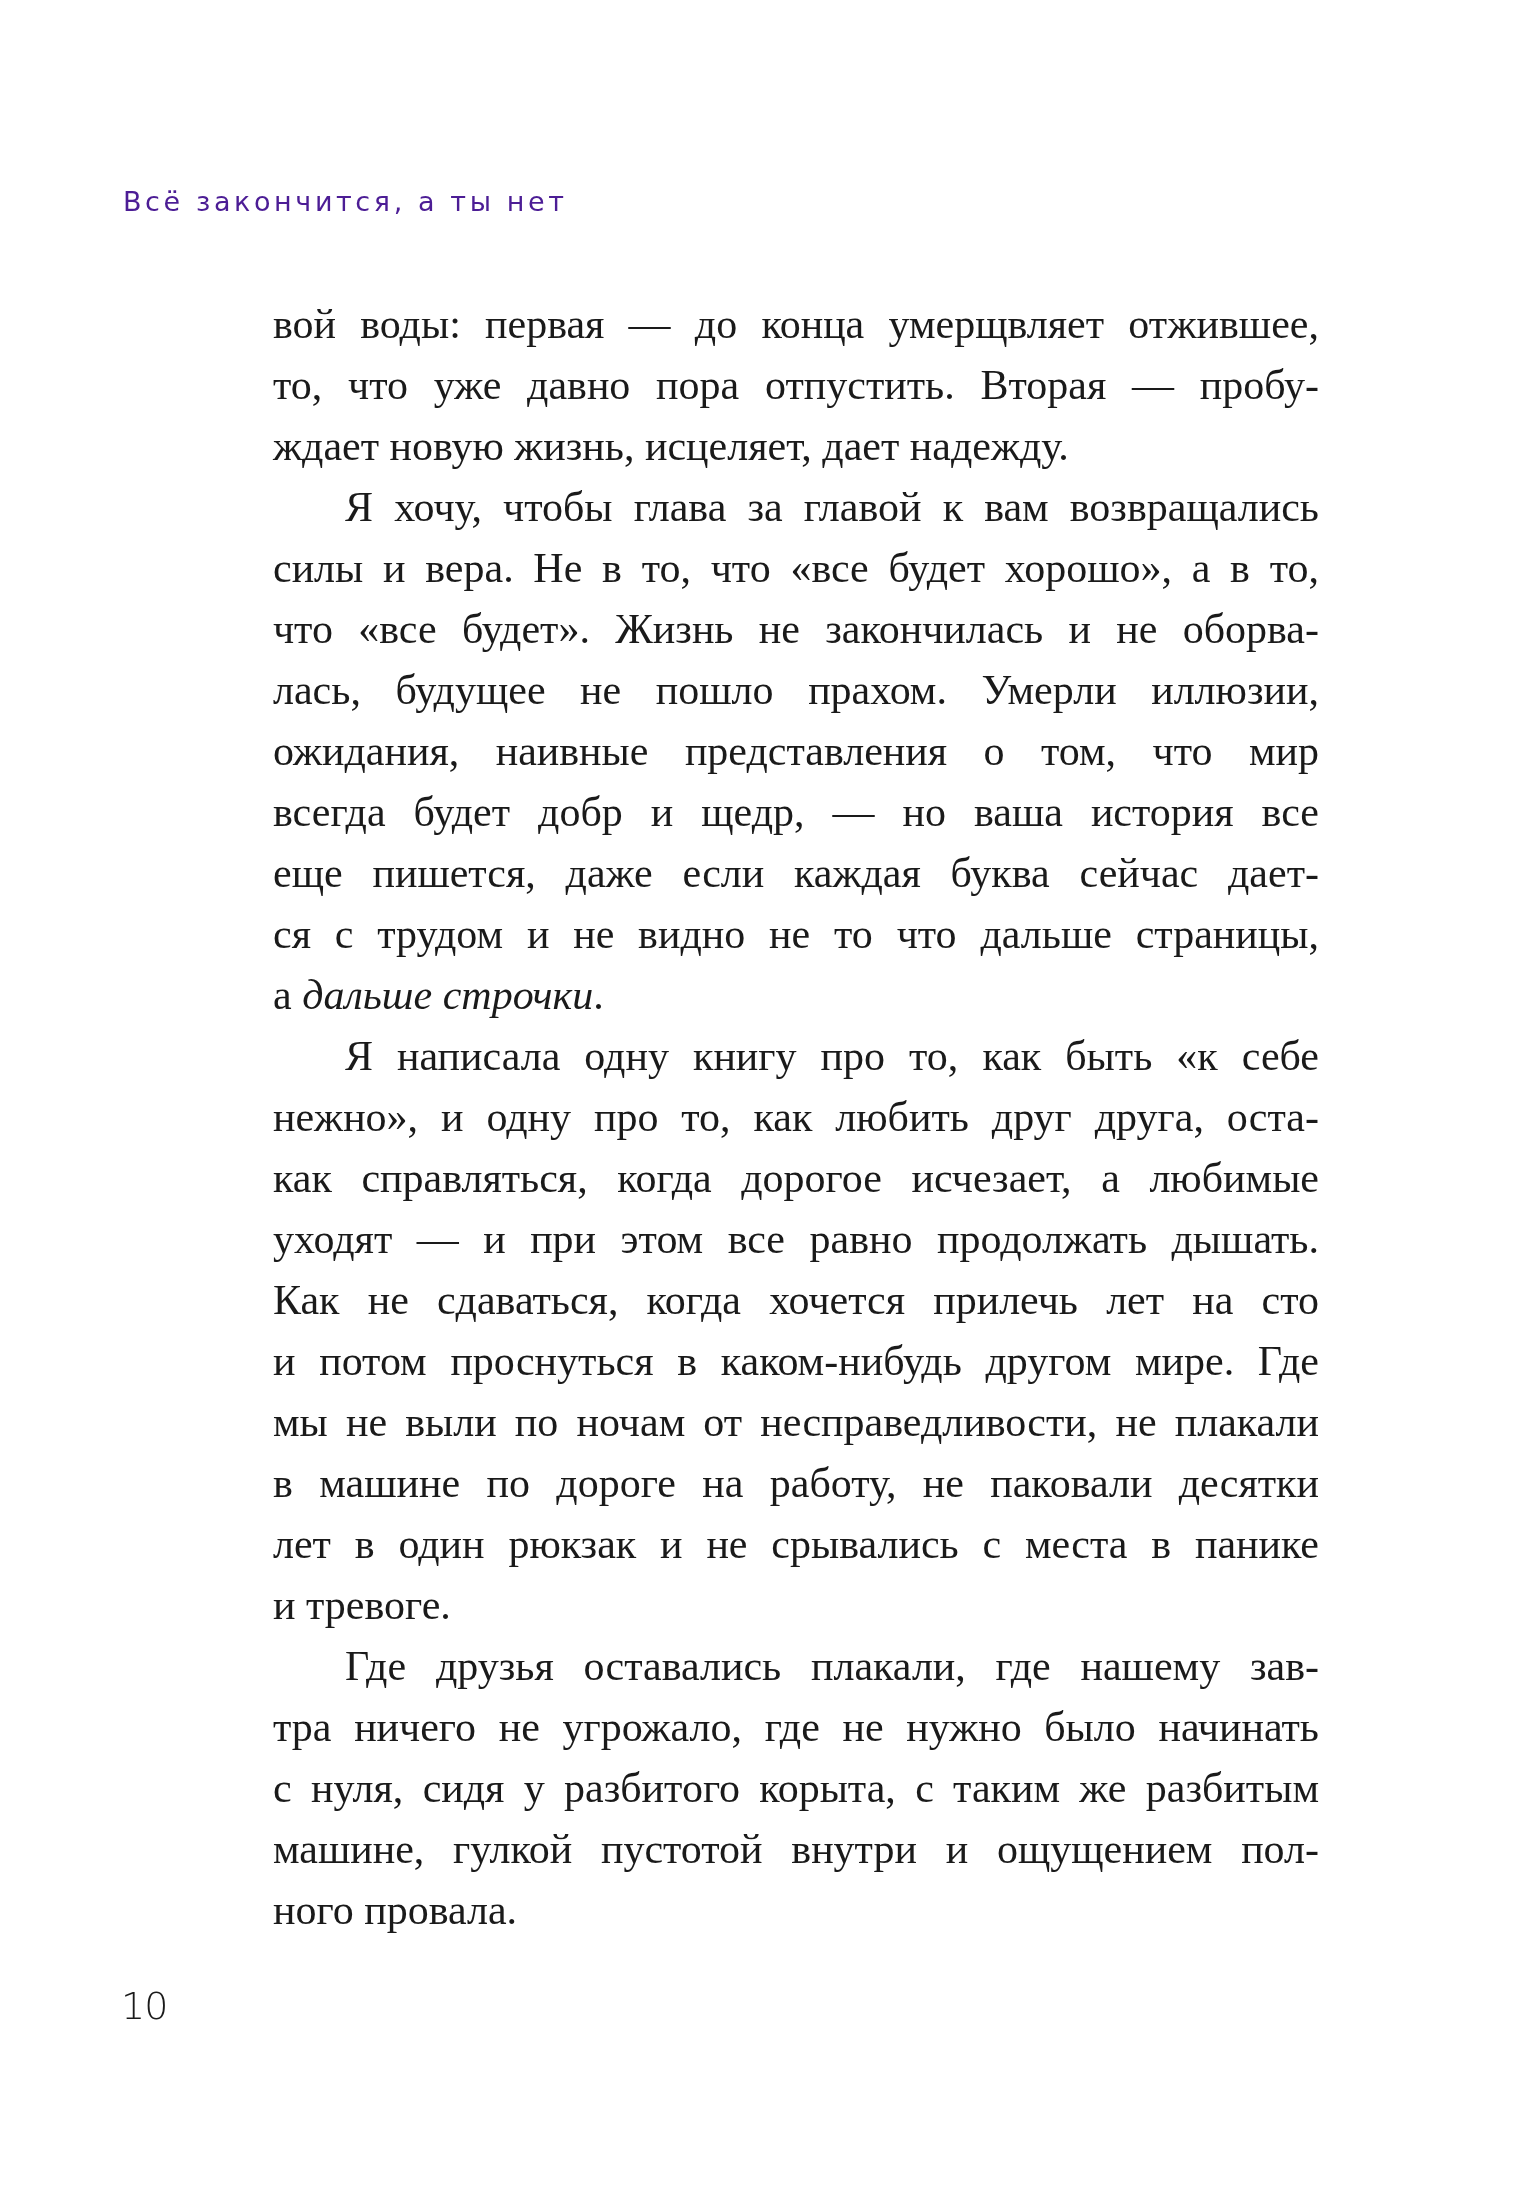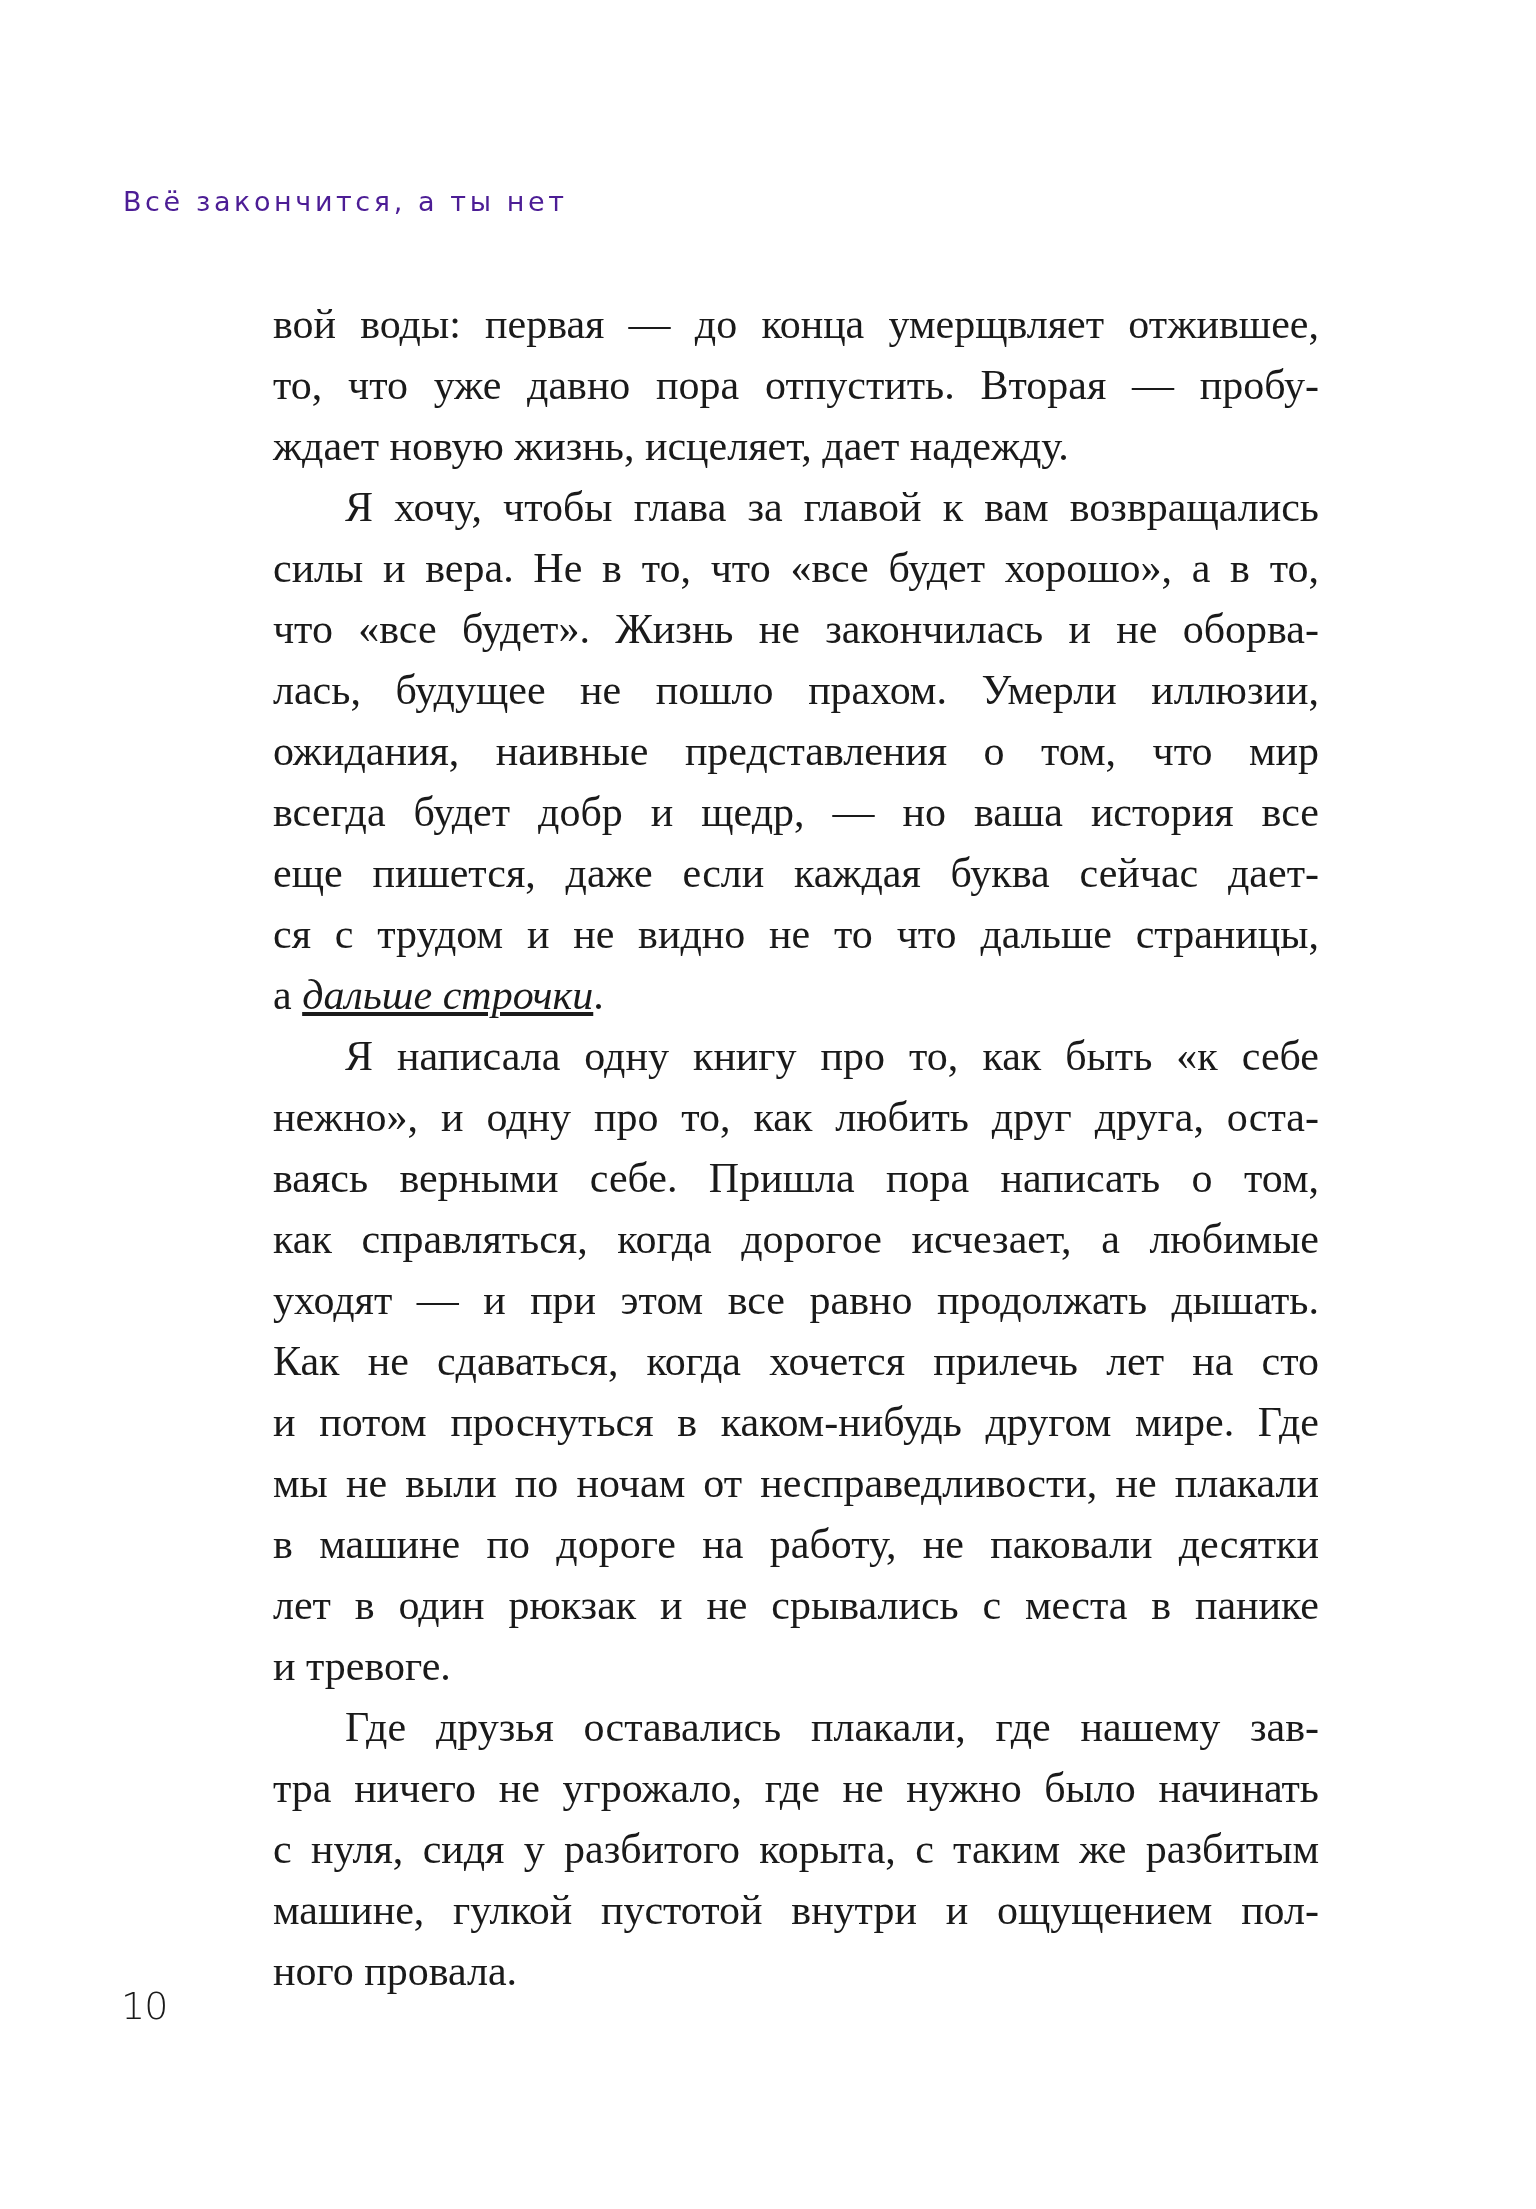--- a/index.html
+++ b/index.html
@@ -11,21 +11,21 @@
   }
   .body-text {
     position: absolute; left: 273px; top: 282px; width: 1046px;
     font-family: "Liberation Serif", serif; font-size: 42px; line-height: 61px;
     color: #1a1a1a;
     margin-top: 12px;
   }
   .line { display: block; white-space: nowrap; text-align: justify; text-align-last: justify; height: 61px; overflow: visible; }
   .line.last { text-align-last: left; }
   .line.indent { padding-left: 72px; }
-  .italic { font-style: italic; text-decoration: underline; }
+  .italic { font-style: italic; }
   .folio {
     position: absolute; left: 121px; top: 1984px;
     font-family: "DejaVu Sans", sans-serif; font-size: 38px; font-weight: 300; color: #1a1a1a;
     letter-spacing: -1px;
   }
 </style>
 </head>
 <body>
 
 <div class="running-head">Всё закончится, а ты нет</div>
@@ -46,21 +46,20 @@
     <span class="line">ожидания, наивные представления о том, что мир</span>
     <span class="line">всегда будет добр и щедр, — но ваша история все</span>
     <span class="line">еще пишется, даже если каждая буква сейчас дает-</span>
     <span class="line">ся с трудом и не видно не то что дальше страницы,</span>
     <span class="line last"><span>а </span><span class="italic">дальше строчки</span><span>.</span></span>
   </div>
 
   <div>
     <span class="line indent">Я написала одну книгу про то, как быть «к себе</span>
     <span class="line">нежно», и одну про то, как любить друг друга, оста-</span>
-    <span class="line">ваясь верными себе. Пришла пора написать о том,</span>
     <span class="line">как справляться, когда дорогое исчезает, а любимые</span>
     <span class="line">уходят — и при этом все равно продолжать дышать.</span>
     <span class="line">Как не сдаваться, когда хочется прилечь лет на сто</span>
     <span class="line">и потом проснуться в каком-нибудь другом мире. Где</span>
     <span class="line">мы не выли по ночам от несправедливости, не плакали</span>
     <span class="line">в машине по дороге на работу, не паковали десятки</span>
     <span class="line">лет в один рюкзак и не срывались с места в панике</span>
     <span class="line last">и тревоге.</span>
   </div>
 

